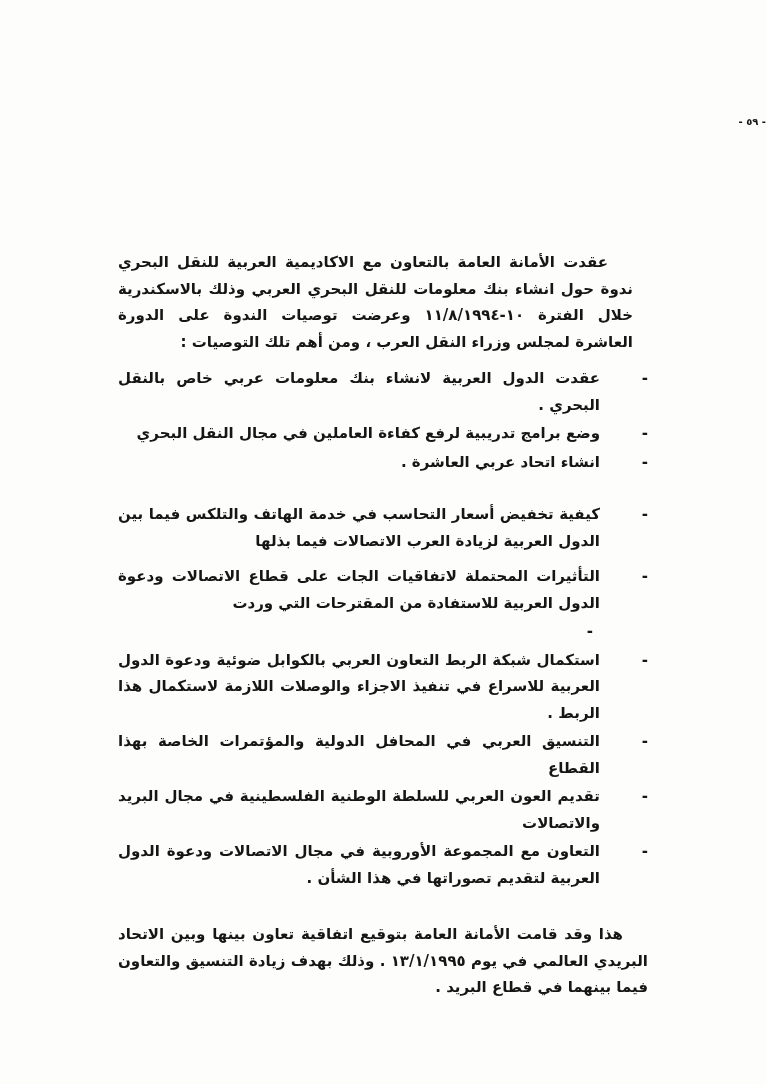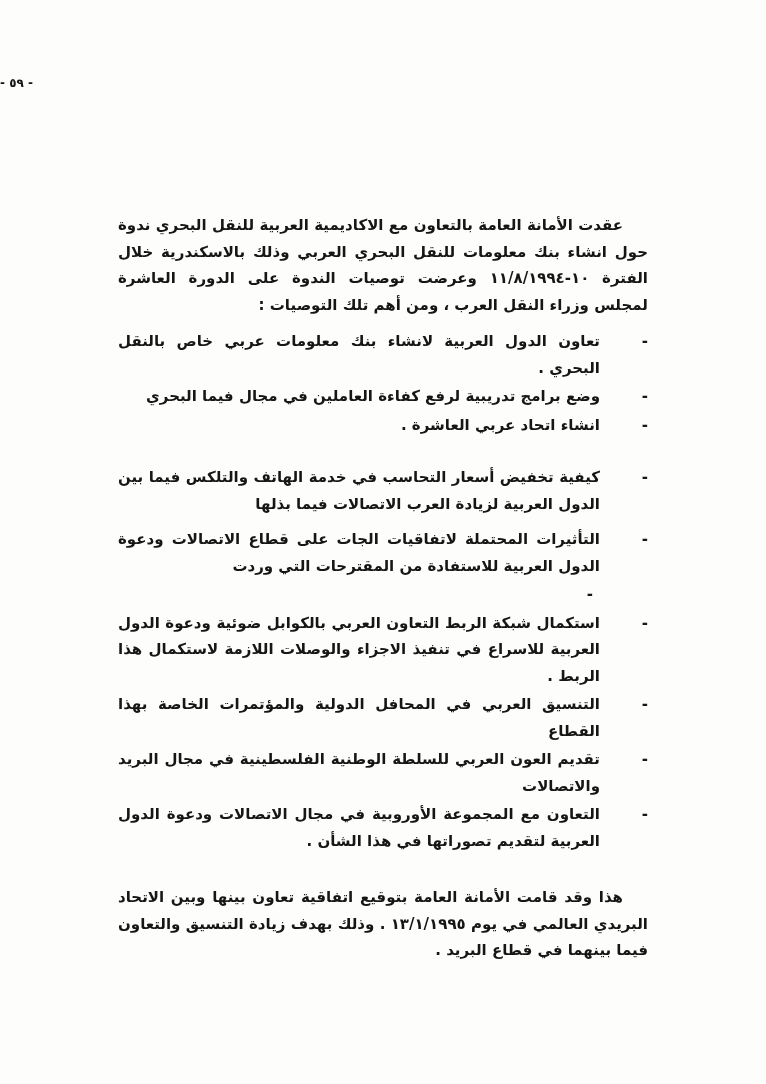--- a/index.html
+++ b/index.html
@@ -13,36 +13,36 @@
     height: 1084px;
     background: #fdfdfb;
     color: #161616;
     direction: rtl;
     font-family: "DejaVu Sans", sans-serif;
     font-weight: bold;
     overflow: hidden;
     box-sizing: border-box;
   }
   .page-number {
-    padding-top: 76px;
-    text-align: left;
-    font-size: 12px;
+    padding-top: 116px;
+    text-align: right;
+    font-size: 10px;
     letter-spacing: 2px;
     direction: rtl;
   }
   .body-block {
     margin: 122px 118px 0 118px;
     width: 530px;
     font-size: 15px;
     line-height: 26.5px;
     text-align: justify;
     text-justify: inter-word;
   }
   .intro {
-    margin: 0 0 10px 0;
+    margin: 0 15px 10px 0;
     text-indent: 25px;
   }
   .intro.second {
     margin-bottom: 8px;
   }
   .bullets {
     margin: 0 0 26px 0;
   }
   .bullets.telecom {
     margin-bottom: 30px;
@@ -78,25 +78,25 @@
 
   <div class="page-number">- ٥٩ -</div>
 
   <div class="body-block">
 
     <p class="intro">عقدت الأمانة العامة بالتعاون مع الاكاديمية العربية للنقل البحري ندوة حول انشاء بنك معلومات للنقل البحري العربي وذلك بالاسكندرية خلال الفترة ١٠-١١/٨/١٩٩٤ وعرضت توصيات الندوة على الدورة العاشرة لمجلس وزراء النقل العرب ، ومن أهم تلك التوصيات :</p>
 
     <div class="bullets">
       <div class="bullet">
         <span class="dash">-</span>
-        <span class="btext">تعاون الدول العربية لانشاء بنك معلومات عربي خاص بالنقل البحري .</span>
+        <span class="btext">عقدت الدول العربية لانشاء بنك معلومات عربي خاص بالنقل البحري .</span>
       </div>
       <div class="bullet">
         <span class="dash">-</span>
-        <span class="btext">وضع برامج تدريبية لرفع كفاءة العاملين في مجال فيما البحري</span>
+        <span class="btext">وضع برامج تدريبية لرفع كفاءة العاملين في مجال النقل البحري</span>
       </div>
       <div class="bullet">
         <span class="dash">-</span>
         <span class="btext">انشاء اتحاد عربي العاشرة .</span>
       </div>
     </div>
 
 
     <div class="bullets telecom">
       <div class="bullet spaced">

